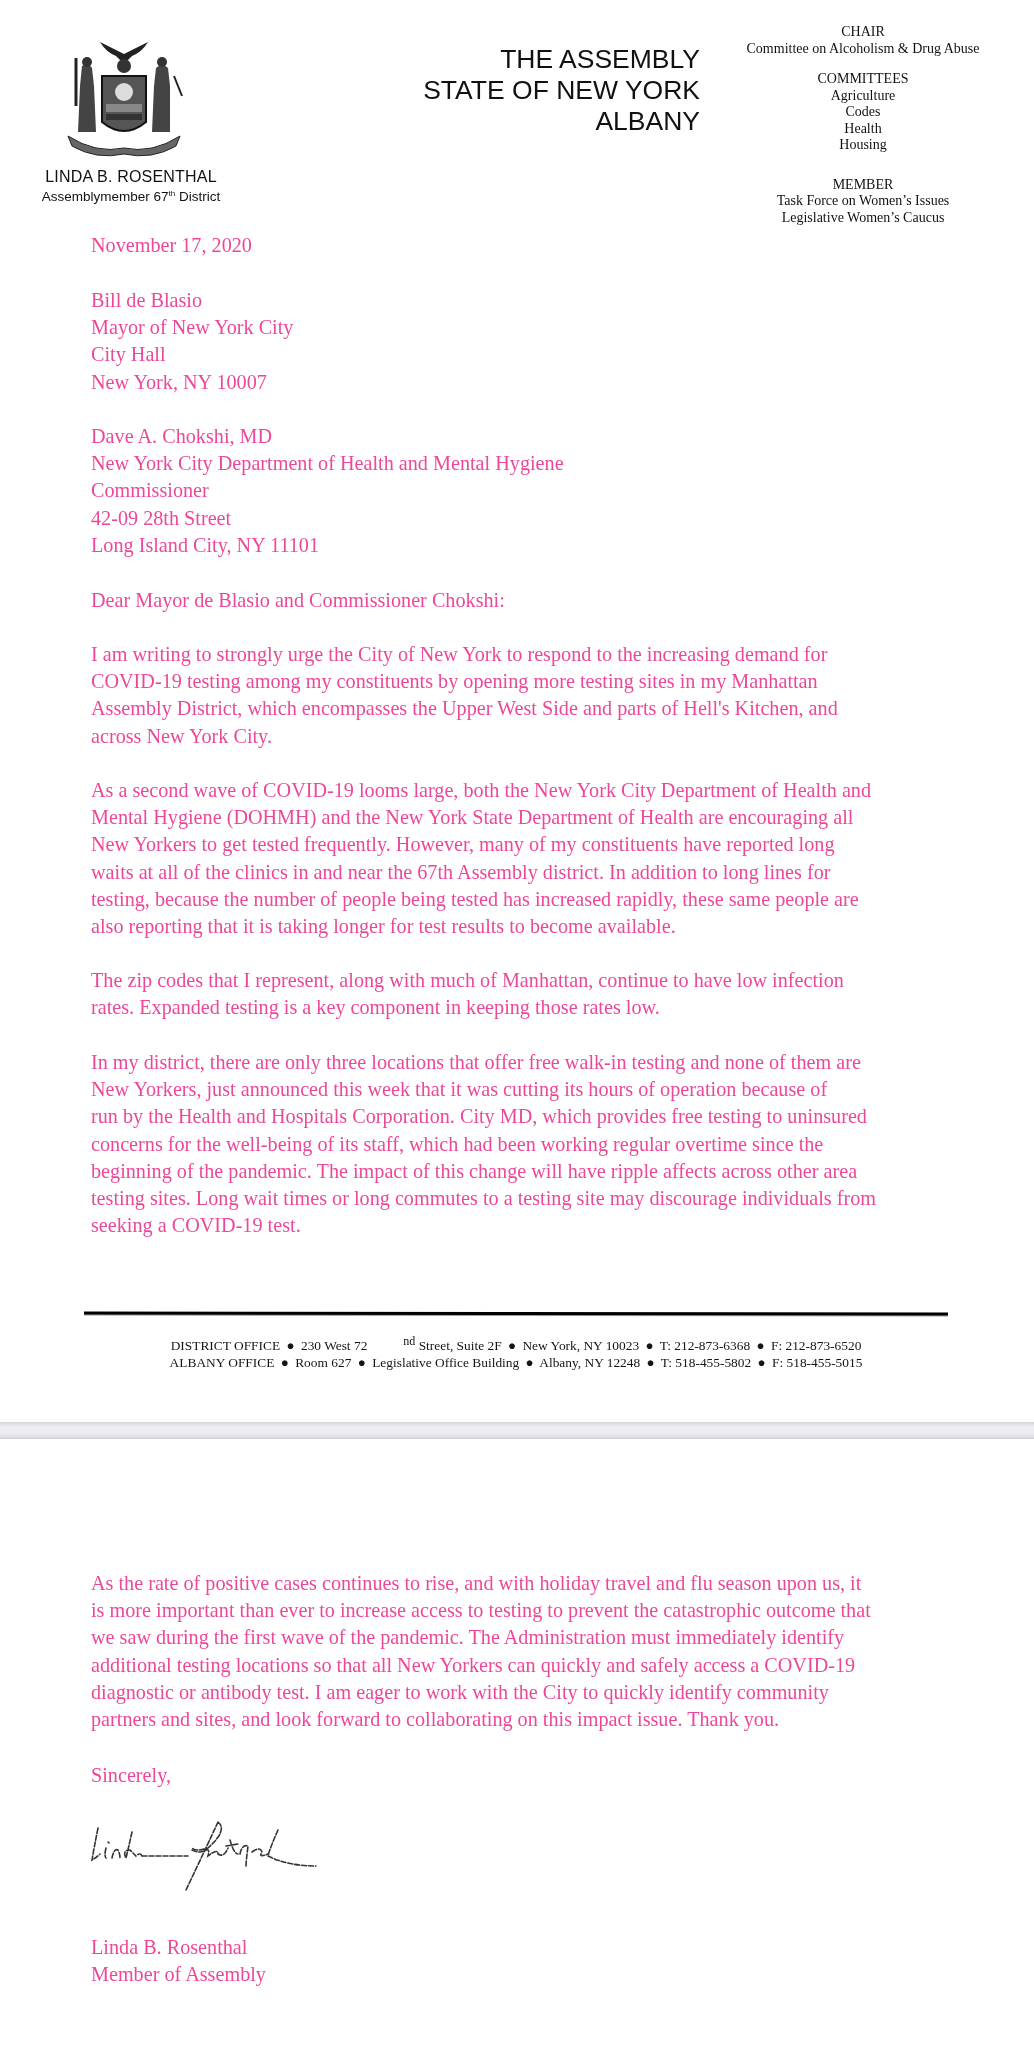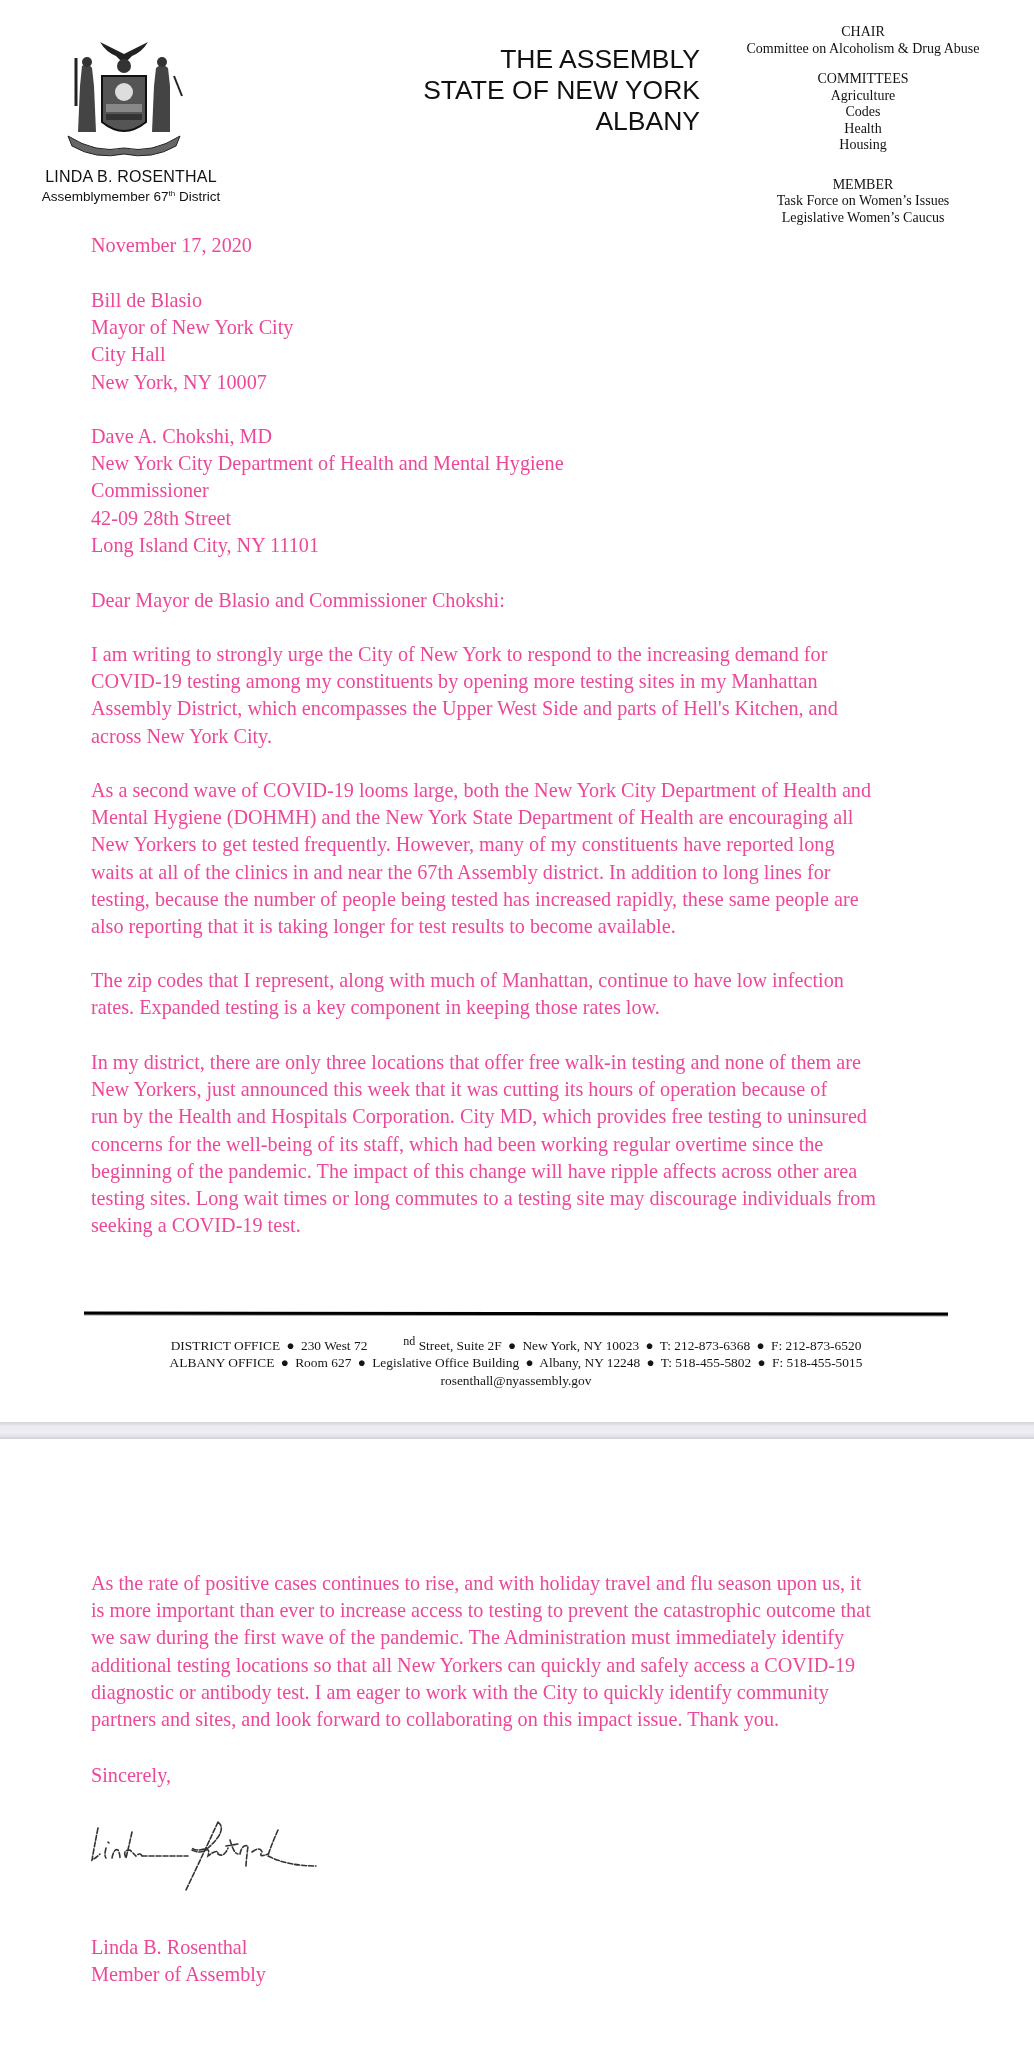--- a/index.html
+++ b/index.html
@@ -175,21 +175,20 @@
     <span>Room 627</span>
     <span class="bullet">●</span>
     <span>Legislative Office Building</span>
     <span class="bullet">●</span>
     <span>Albany, NY 12248</span>
     <span class="bullet">●</span>
     <span>T: 518-455-5802</span>
     <span class="bullet">●</span>
     <span>F: 518-455-5015</span>
   </div>
-  <div>rosenthall@nyassembly.gov</div>
 </div>
 
 <div class="letter para5">
   <div>As the rate of positive cases continues to rise, and with holiday travel and flu season upon us, it</div>
   <div>is more important than ever to increase access to testing to prevent the catastrophic outcome that</div>
   <div>we saw during the first wave of the pandemic. The Administration must immediately identify</div>
   <div>additional testing locations so that all New Yorkers can quickly and safely access a COVID-19</div>
   <div>diagnostic or antibody test. I am eager to work with the City to quickly identify community</div>
   <div>partners and sites, and look forward to collaborating on this impact issue. Thank you.</div>
 </div>

